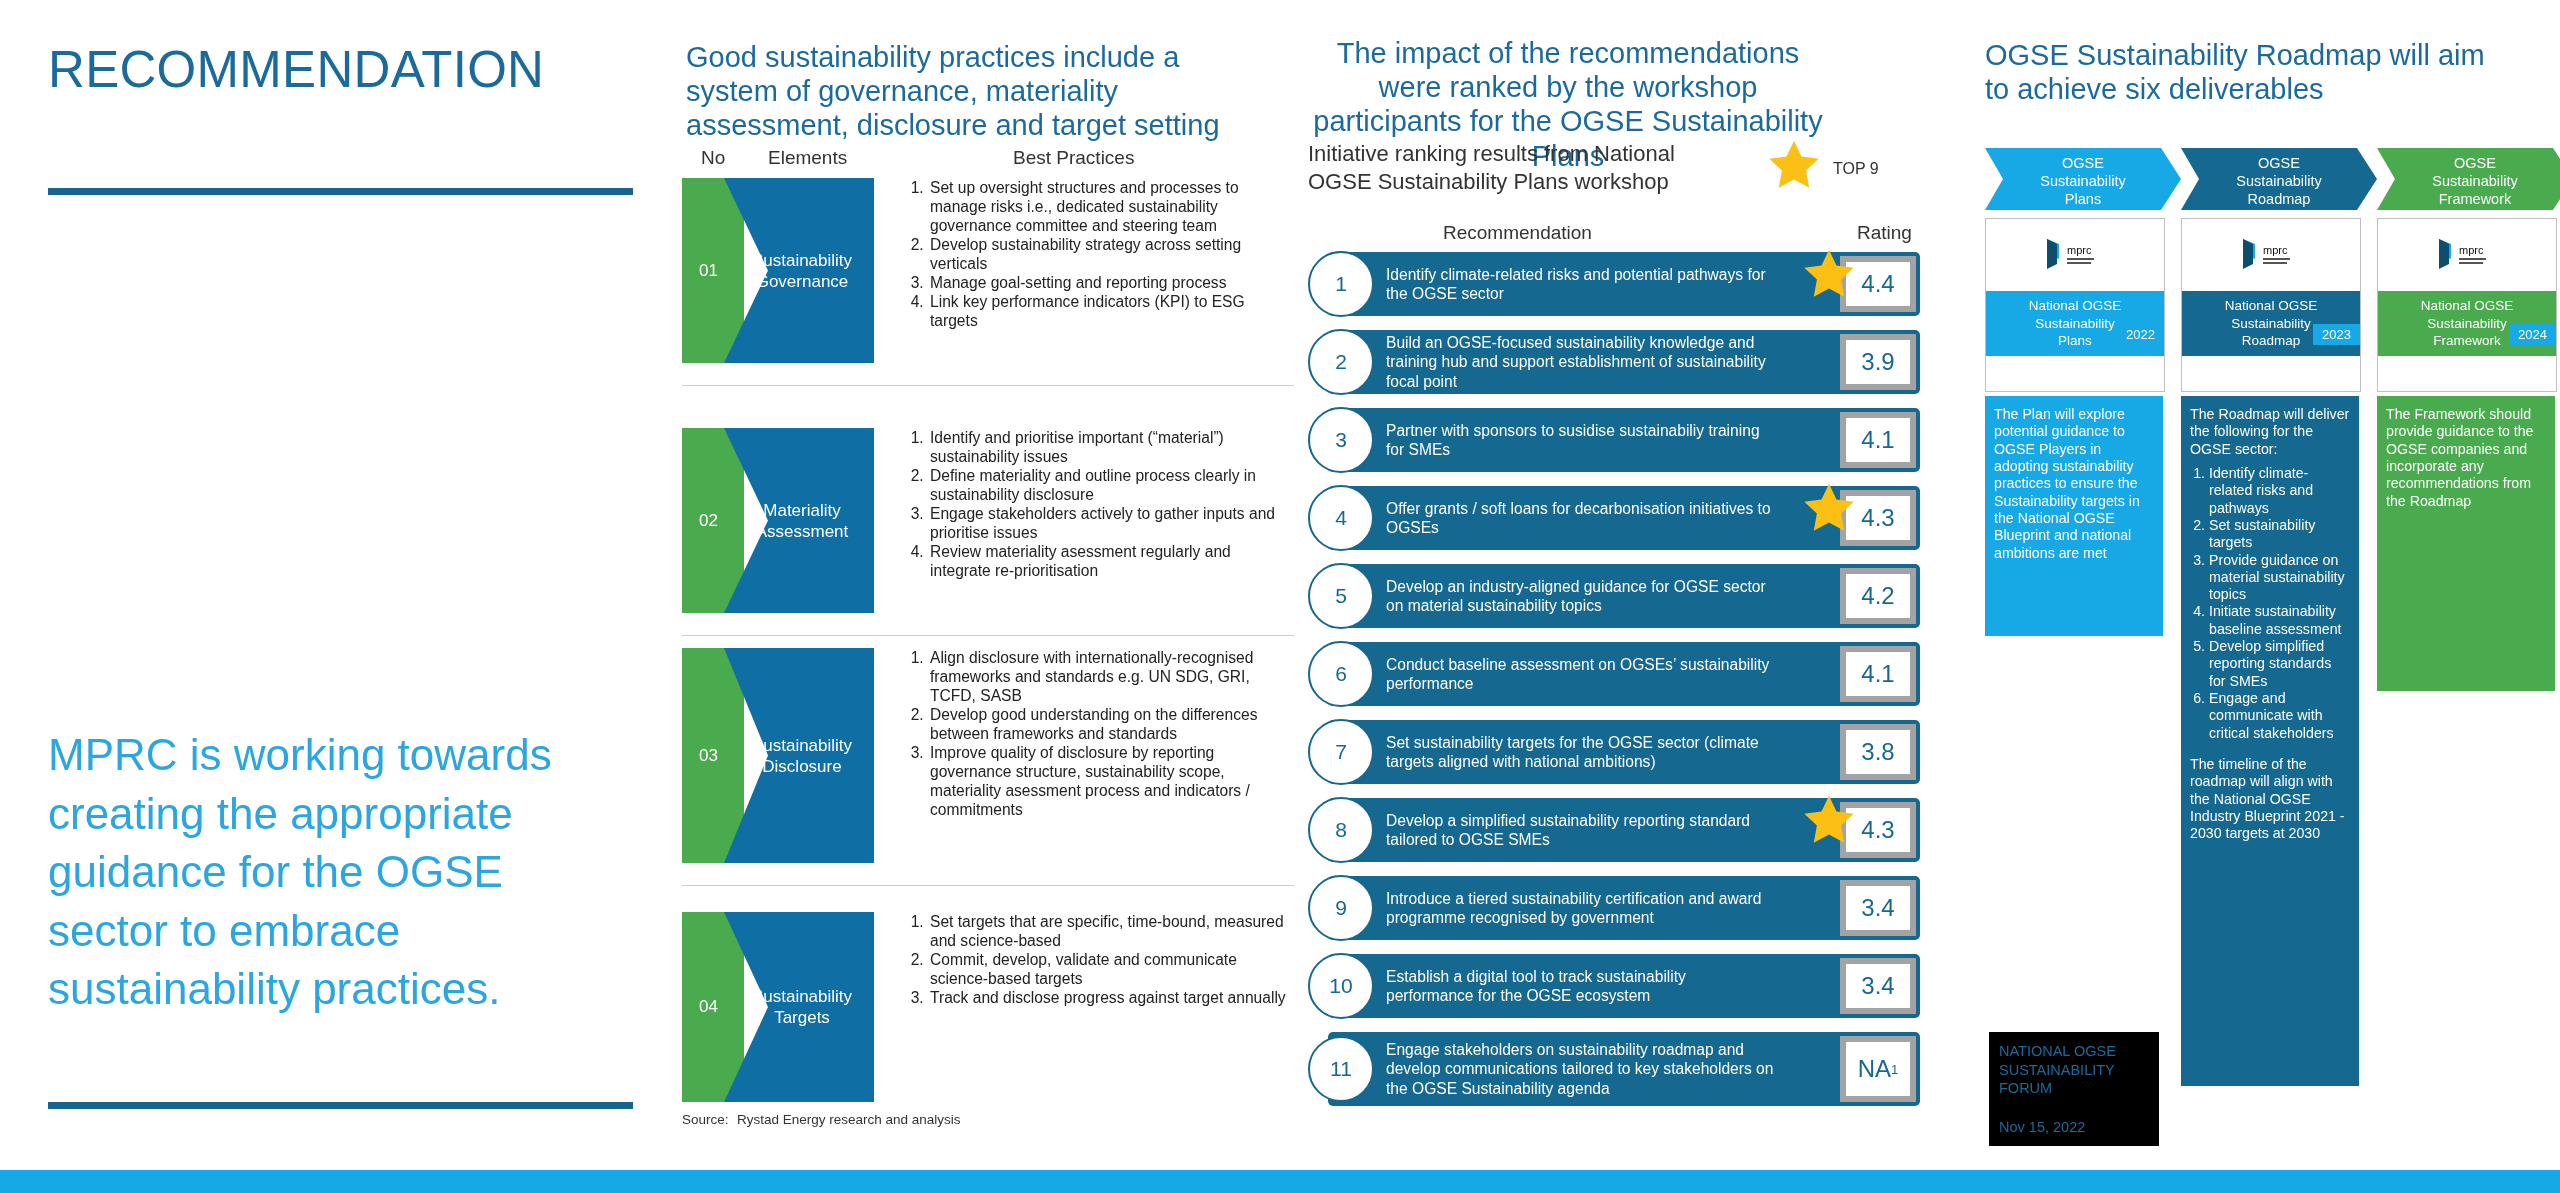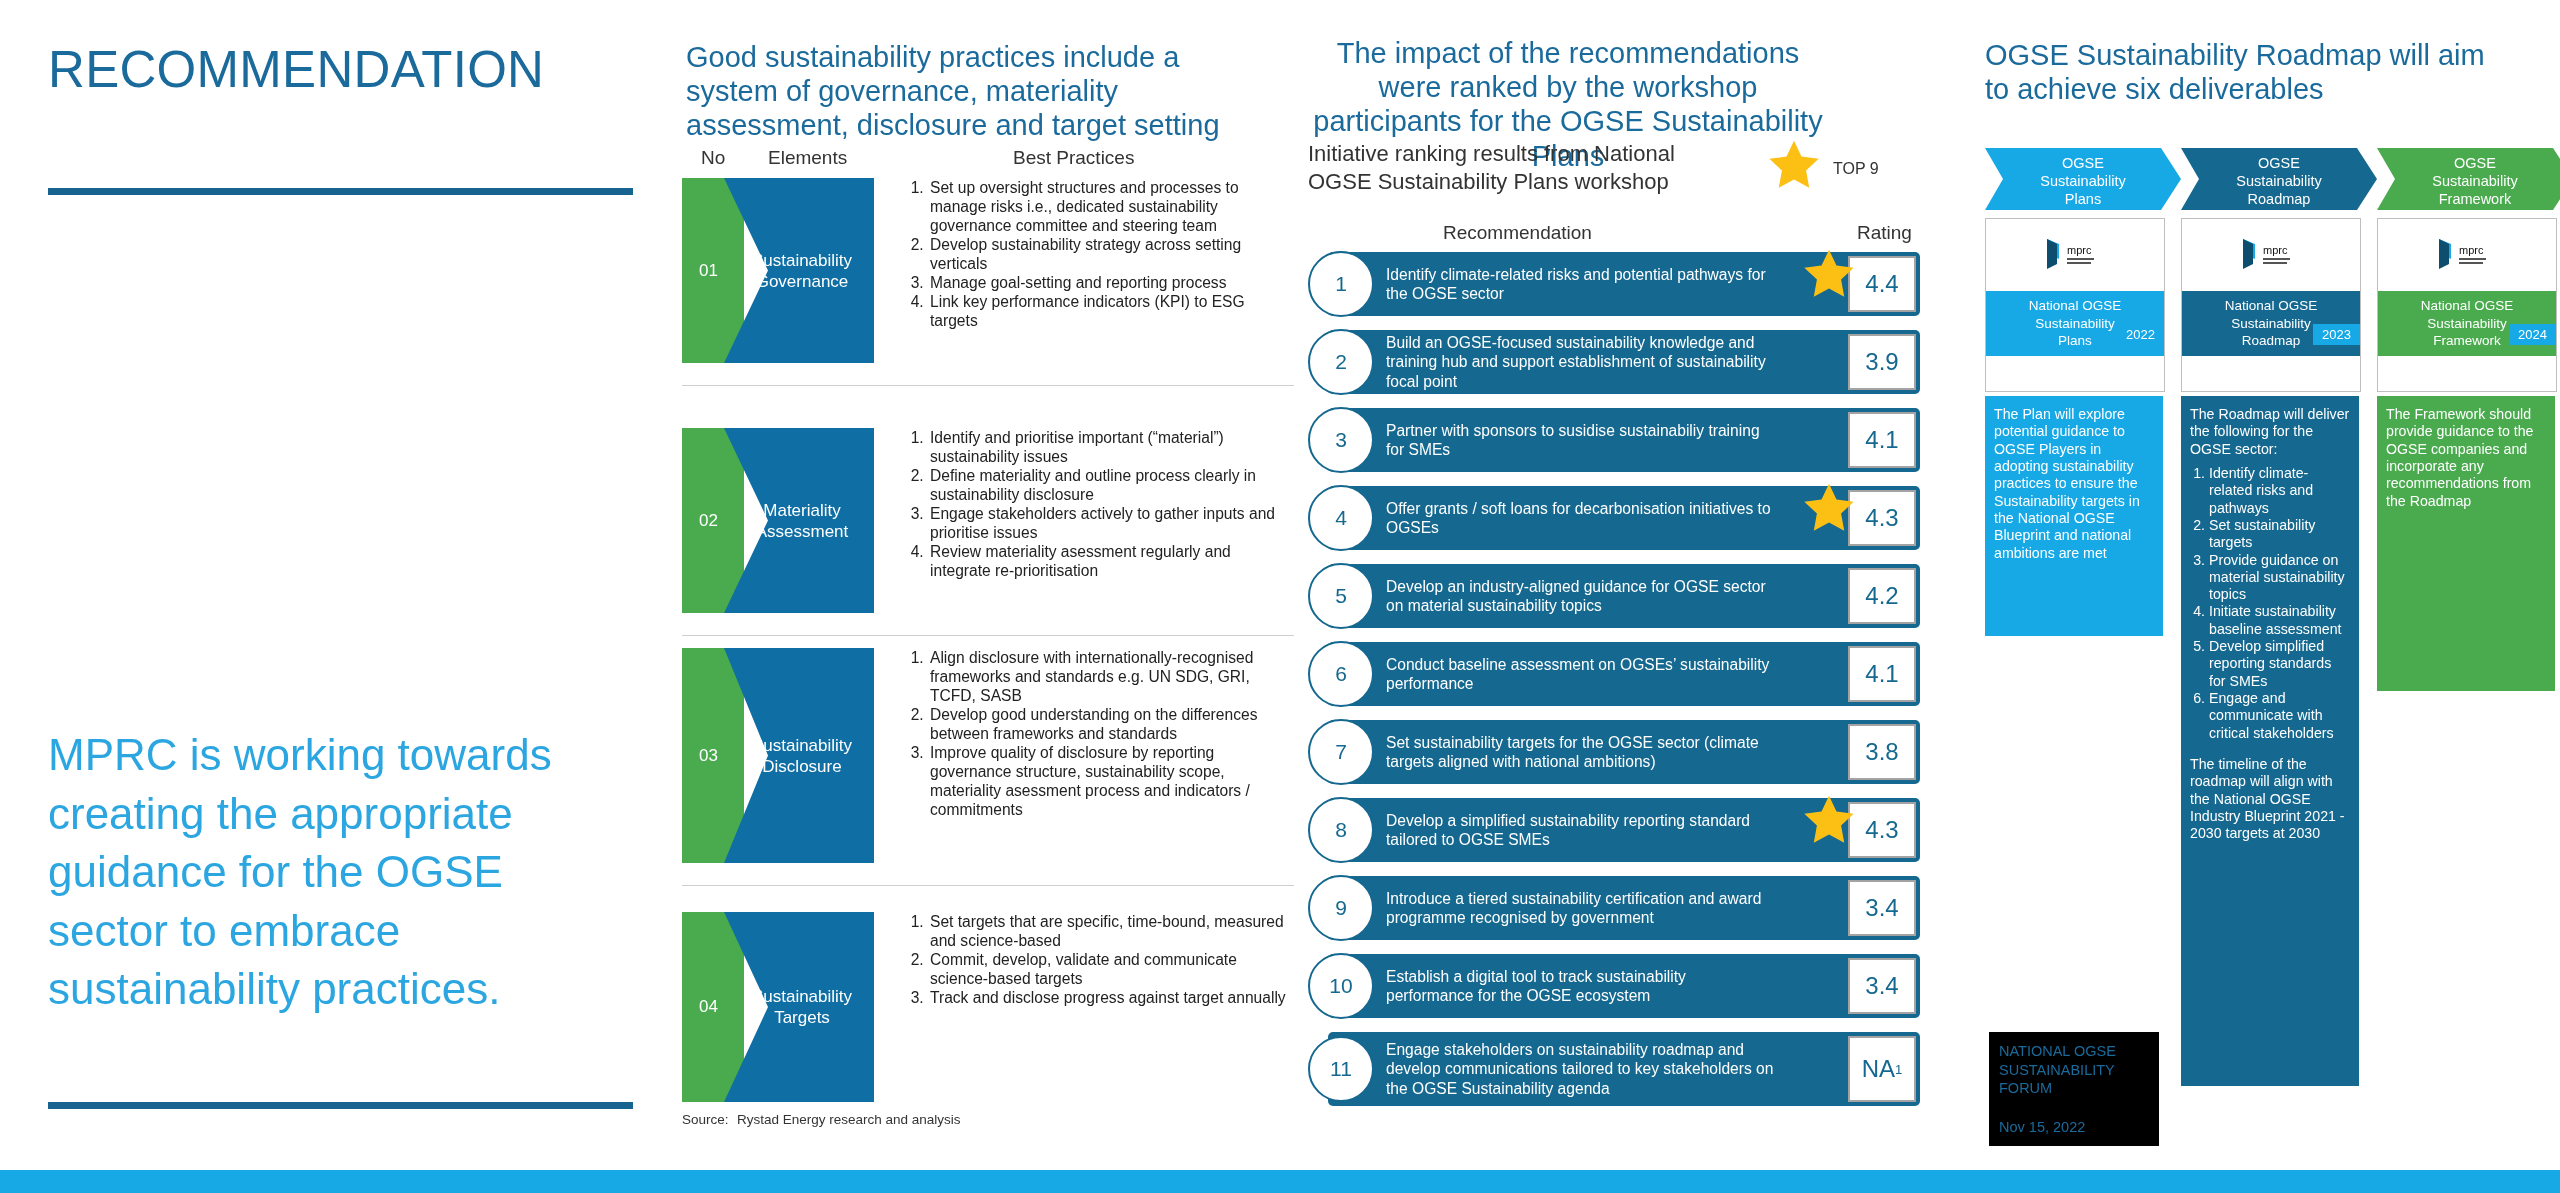--- a/index.html
+++ b/index.html
@@ -46,21 +46,21 @@
   #c3-head{position:absolute;left:8px;top:36px;width:520px;text-align:center;}
   #c3-sub{position:absolute;left:8px;top:140px;width:430px;font-size:22px;line-height:1.28;color:#333;}
   #top3-star{position:absolute;left:1765px;top:137px;}
   #top3-label{position:absolute;left:1833px;top:160px;font-size:16px;color:#333;}
   #th-rec{position:absolute;left:143px;top:222px;font-size:19px;color:#333;}
   #th-rating{position:absolute;left:557px;top:222px;font-size:19px;color:#333;}
   .rank-row{position:absolute;left:8px;width:612px;}
   .rank-bar{position:absolute;left:20px;top:0;right:0;height:100%;background:#15688f;border-radius:5px;}
   .rank-circ{position:absolute;left:0;top:50%;transform:translateY(-50%);width:62px;height:62px;border-radius:50%;background:#fff;border:2.5px solid #15688f;display:flex;align-items:center;justify-content:center;color:#15688f;font-size:21px;z-index:3;}
   .rank-txt{position:absolute;left:78px;top:50%;transform:translateY(-50%);width:390px;color:#fff;font-size:15.6px;line-height:1.25;z-index:2;}
-  .rank-val{position:absolute;right:4px;top:4px;bottom:4px;width:64px;background:#fff;border:2px solid #a3a3a3;display:flex;align-items:center;justify-content:center;color:#15688f;font-size:24px;z-index:3;}
+  .rank-val{position:absolute;right:4px;top:4px;bottom:4px;width:64px;background:#fff;border:6px solid #a3a3a3;display:flex;align-items:center;justify-content:center;color:#15688f;font-size:24px;z-index:3;}
   .rank-val sup{font-size:13px;vertical-align:super;}
   .star{position:absolute;z-index:4;}
   #note{position:absolute;left:8px;top:1112px;font-size:13.5px;color:#222;line-height:1.25;}
   #note .lbl{position:absolute;left:0;top:0;}
   #note .bdy{margin-left:62px;width:480px;}
 
   
   #col4{left:1950px;width:610px;}
   #c4-head{position:absolute;left:35px;top:38px;width:520px;}
   .arrow-head{position:absolute;top:148px;height:68px;}

